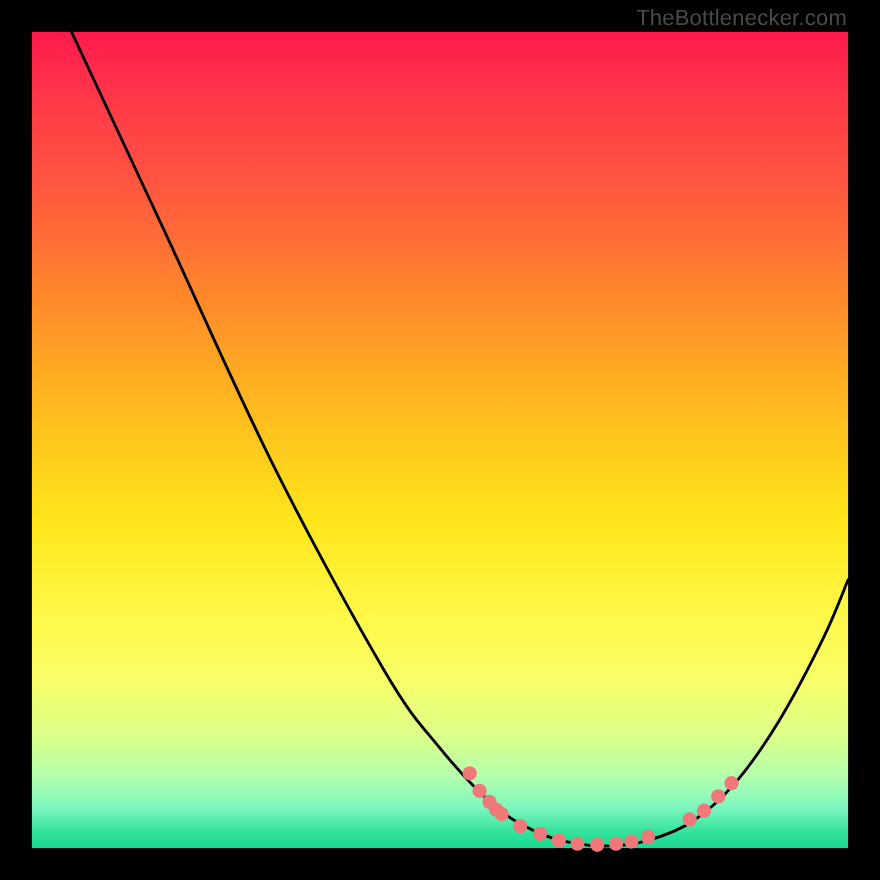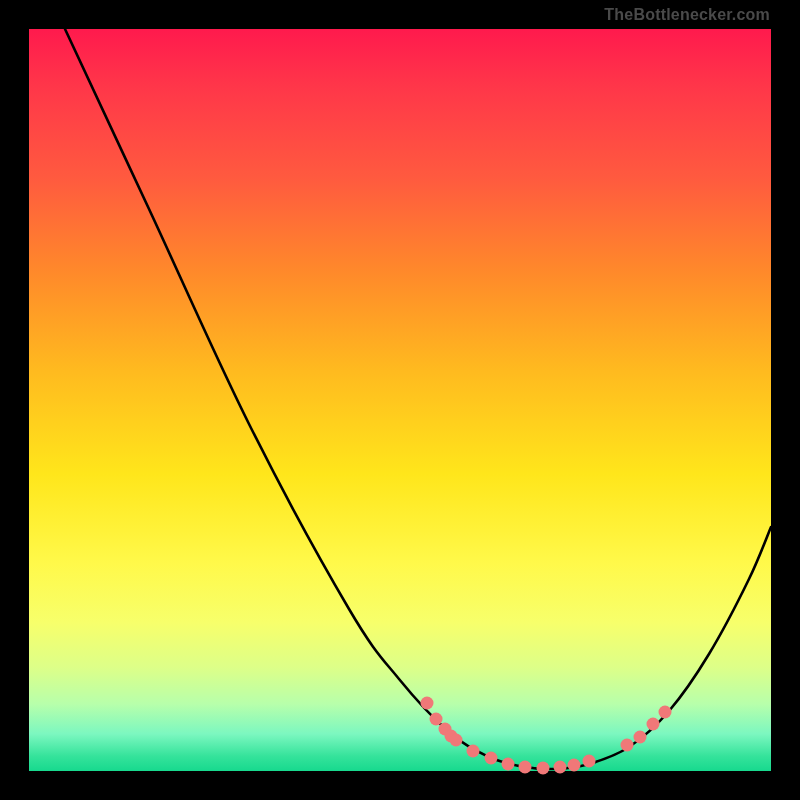--- a/index.html
+++ b/index.html
@@ -40,22 +40,22 @@
       #7cf7c0 95%,
       #35e39b 98%,
       #17d98e 100%
     );
   }
   .attribution {
     position: absolute;
     top: 6px;
     right: 30px;
     color: #4a4a4a;
-    font-size: 16px;
-    font-weight: 700;
+    font-size: 20px;
+    font-weight: 400;
     letter-spacing: 0.2px;
   }
   svg.curve {
     position: absolute;
     left: 0;
     top: 0;
     width: 742px;
     height: 742px;
     overflow: visible;
   }

